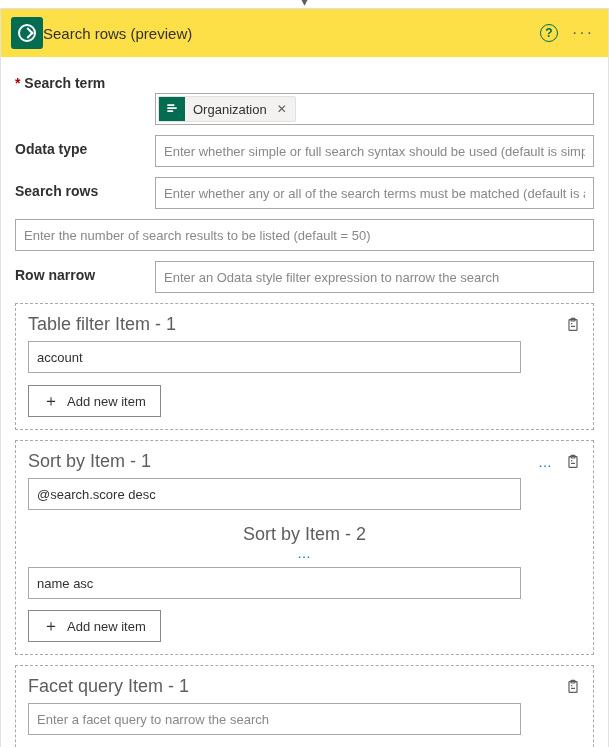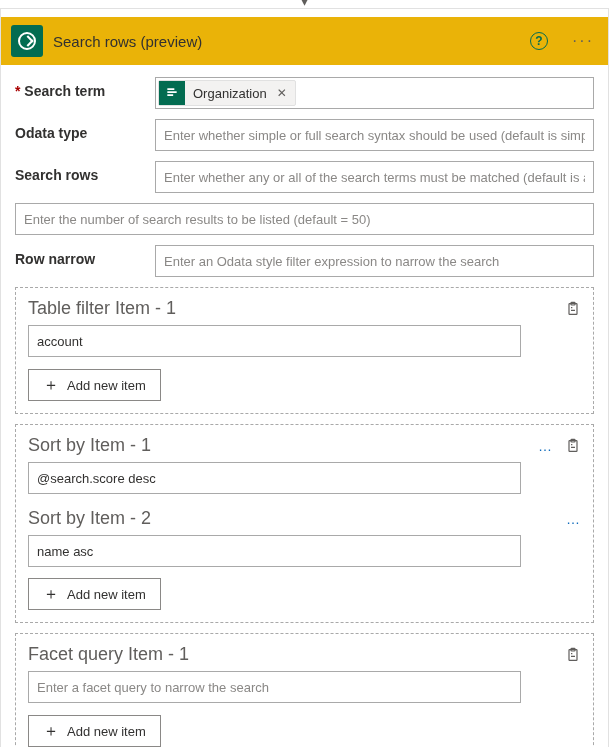--- a/index.html
+++ b/index.html
@@ -3,26 +3,24 @@
   <meta charset="utf-8">
   <style>
     * { box-sizing: border-box; margin: 0; padding: 0; font-family: "Segoe UI", -apple-system, sans-serif; }
     body { background: #fff; font-size: 13px; color: #323130; width: 609px; }
     
     .card { border: 1px solid #e1e1e1; }
     
     .caret-top { text-align: center; height: 8px; line-height: 4px; color: #605e5c; font-size: 13px; }
     
     .header {
-      background: #eab308;
+      background: #fde047;
       display: flex;
       align-items: center;
       padding: 8px 14px 8px 10px;
-      gap: 10px;
-      margin-top: 8px;
     }
     .header-icon {
       width: 32px; height: 32px;
       background: #036c51;
       border-radius: 3px;
       display: flex; align-items: center; justify-content: center;
     }
     .header-icon-inner {
       width: 18px; height: 18px; border: 2.5px solid #fff; border-radius: 50%;
       position: relative;
@@ -46,21 +44,21 @@
     .req { color: #a80000; }
     .field { flex: 1; }
     
     .input {
       width: 100%; height: 32px; border: 1px solid #a9a9a9; padding: 0 8px;
       font-size: 13px; color: #323130; background: #fff;
     }
     .input::placeholder { color: #8a8886; }
     
     .token-wrap {
-      width: 100%; min-height: 32px; border: 1px solid #a9a9a9; padding: 2px; display: flex; 
+      width: 100%; min-height: 32px; border: 1px solid #a9a9a9; padding: 2px; display: flex;  margin-top: 24px;
     }
     .token {
       display: inline-flex; align-items: center; background: #f3f2f1; border: 1px solid #e1e1e1;
       border-radius: 2px; padding-right: 8px; height: 26px;
     }
     .token-icon {
       width: 26px; height: 100%; background: #036c51; display: flex; align-items: center; justify-content: center;
       margin-right: 8px;
     }
     .token-icon svg { width: 14px; height: 14px; fill: #fff; }
@@ -78,21 +76,21 @@
     .group .input { margin-bottom: 8px; width: calc(100% - 60px); }
     
     .add-btn {
       display: inline-flex; align-items: center; gap: 8px; height: 32px; padding: 0 14px;
       border: 1px solid #8a8886; background: #fff; cursor: pointer; font-size: 13px; color: #323130;
       margin-top: 4px;
     }
     .plus { font-size: 16px; font-weight: 300; line-height: 1; }
 
     .sub-item { margin-top: 6px; }
-    .sub-item .group-head { margin-bottom: 6px; }
+    .sub-item .group-head { margin-bottom: 6px; flex-direction: column; }
     .sub-item .input { width: calc(100% - 60px); margin-bottom: 7px; }
   </style>
 </head>
 <body>
 
 <div class="caret-top">▾</div>
 
 <div class="card">
 
   <div class="header">

